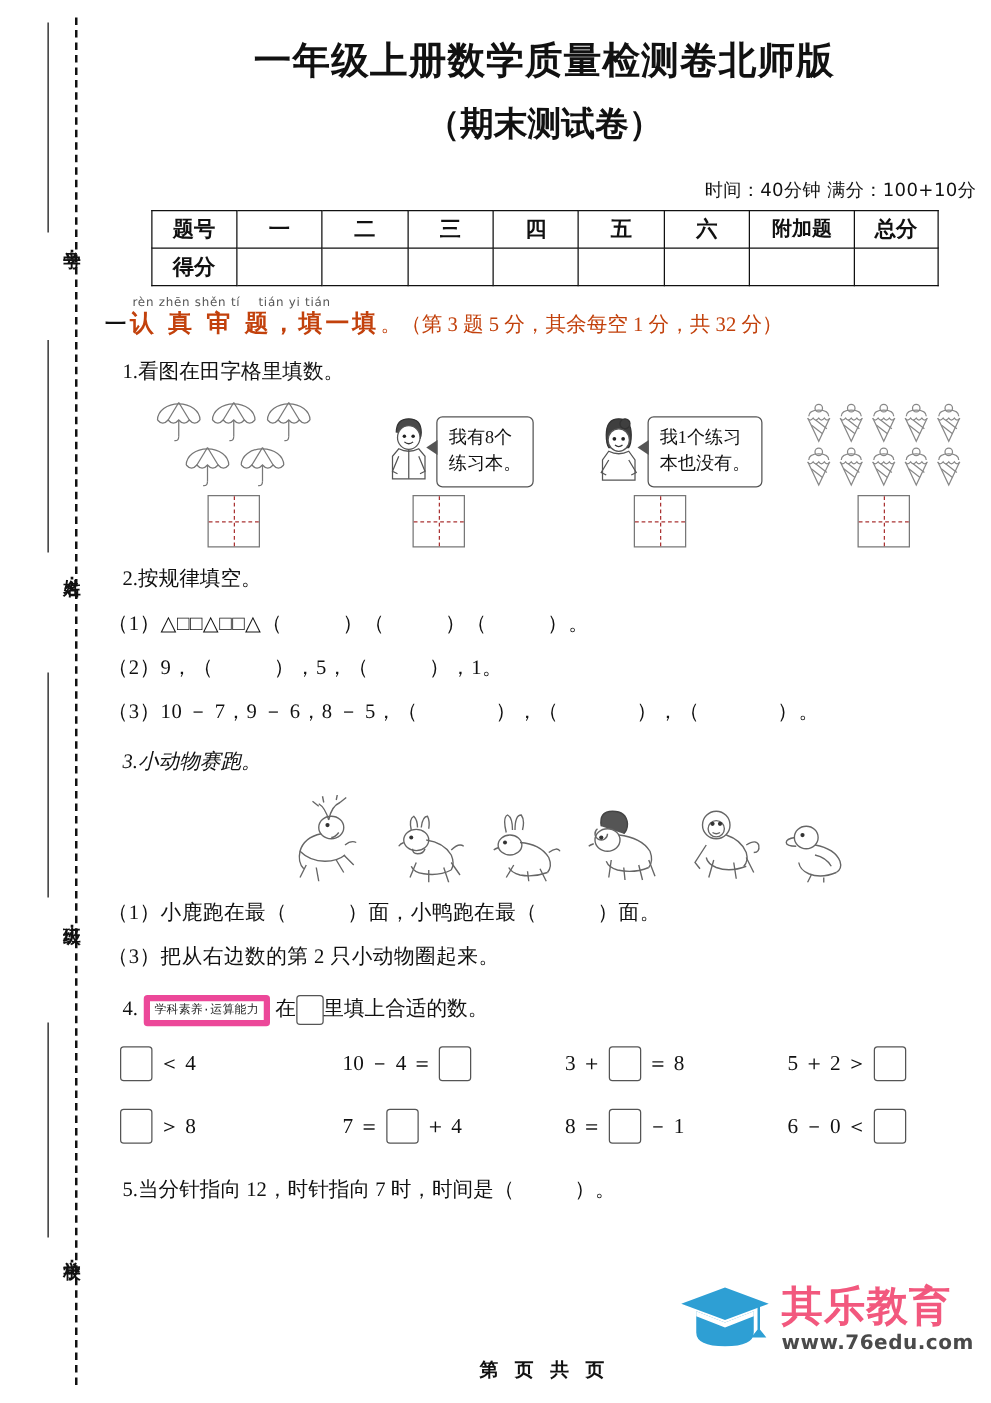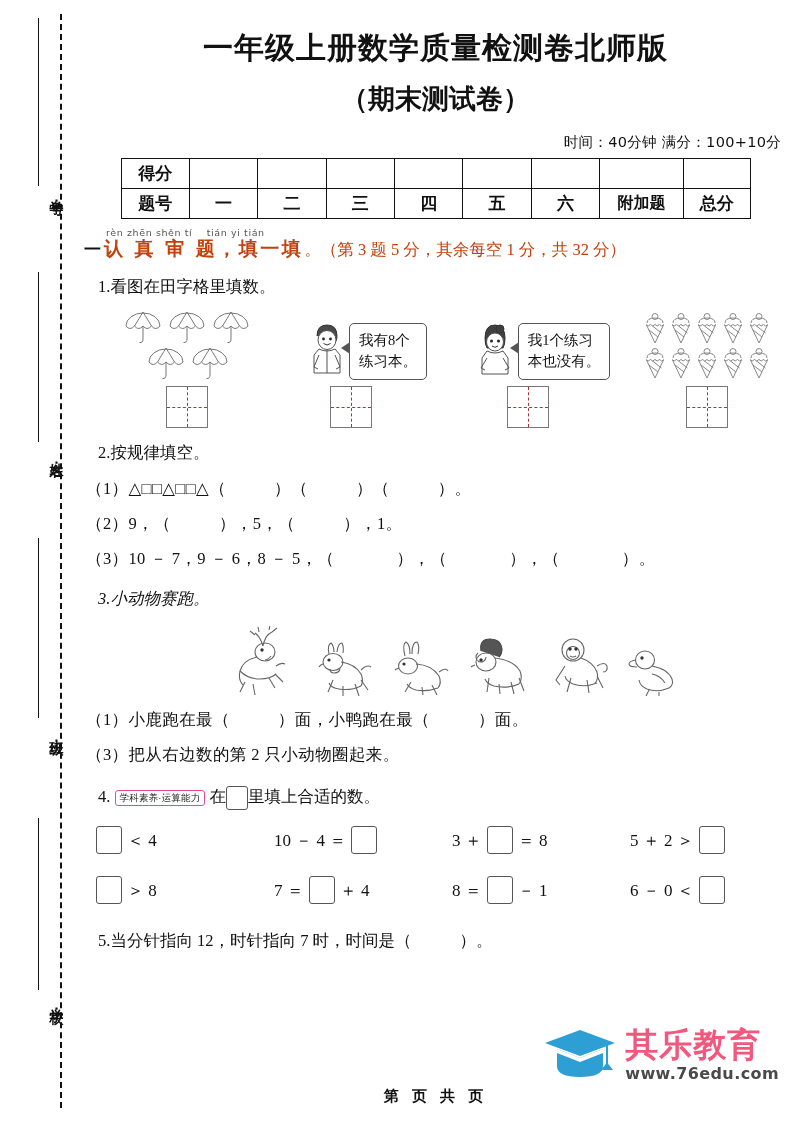--- a/index.html
+++ b/index.html
@@ -68,21 +68,21 @@
     font-family: "DejaVu Sans", "Liberation Sans", sans-serif;
     font-weight: bold;
     font-size: 27px;
     margin-top: 12px;
     color: #111;
   }
 
   .meta-line {
     text-align: right;
     padding-right: 12px;
-    margin-top: 16px;
+    margin-top: 26px;
     font-family: "DejaVu Sans", "Liberation Sans", sans-serif;
     font-size: 14.5px;
     color: #111;
     letter-spacing: .3px;
   }
 
   
   table.score-table {
     border-collapse: collapse;
     margin: 6px auto 0 auto;
@@ -246,24 +246,24 @@
     display: inline-block;
     width: 26px; height: 28px;
     border: 1.3px solid #555;
     border-radius: 3px;
     vertical-align: middle;
   }
   .fill-box.sm { width: 22px; height: 24px; }
 
   .badge {
     display: inline-block;
-    border: 1px solid #ec4899;
+    border: 5px solid #ec4899;
     border-radius: 3px;
     padding: 1px 4px;
-    font-family: Liberation Sans, sans-serif;
+    font-family: Liberation Mono, monospace;
     font-size: 9.5px;
     color: #222;
     vertical-align: middle;
     letter-spacing: .2px;
   }
 
   
   #watermark {
     position: absolute;
     right: 14px; bottom: 38px;
@@ -322,40 +322,40 @@
 
 <div id="page-body">
 
   <div class="doc-title">一年级上册数学质量检测卷北师版</div>
   <div class="doc-subtitle">（期末测试卷）</div>
   <div class="meta-line">时间：40分钟  满分：100+10分</div>
 
   <table class="score-table">
     <tbody>
         <tr>
+      <td class="lbl">题号</td>
+      <td class="num">一</td>
+      <td class="num">二</td>
+      <td class="num">三</td>
+      <td class="num">四</td>
+      <td class="num">五</td>
+      <td class="num">六</td>
+      <td class="extra">附加题</td>
+      <td class="total">总分</td>
+    </tr>
+    <tr>
       <td class="lbl">得分</td>
       <td></td>
       <td></td>
       <td></td>
       <td></td>
       <td></td>
       <td></td>
       <td></td>
       <td></td>
-    </tr>
-    <tr>
-      <td class="lbl">题号</td>
-      <td class="num">一</td>
-      <td class="num">二</td>
-      <td class="num">三</td>
-      <td class="num">四</td>
-      <td class="num">五</td>
-      <td class="num">六</td>
-      <td class="extra">附加题</td>
-      <td class="total">总分</td>
     </tr>
   </tbody>
     </table>
 
   <div class="section">
     <div class="pinyin">rèn zhēn shěn tí    tián yi tián</div>
     <div class="section-row">
       <span class="sec-num">一</span>
       <span class="sec-title">认 真 审 题，填一填</span>
       <span class="sec-note">。（第 3 题 5 分，其余每空 1 分，共 32 分）</span>

